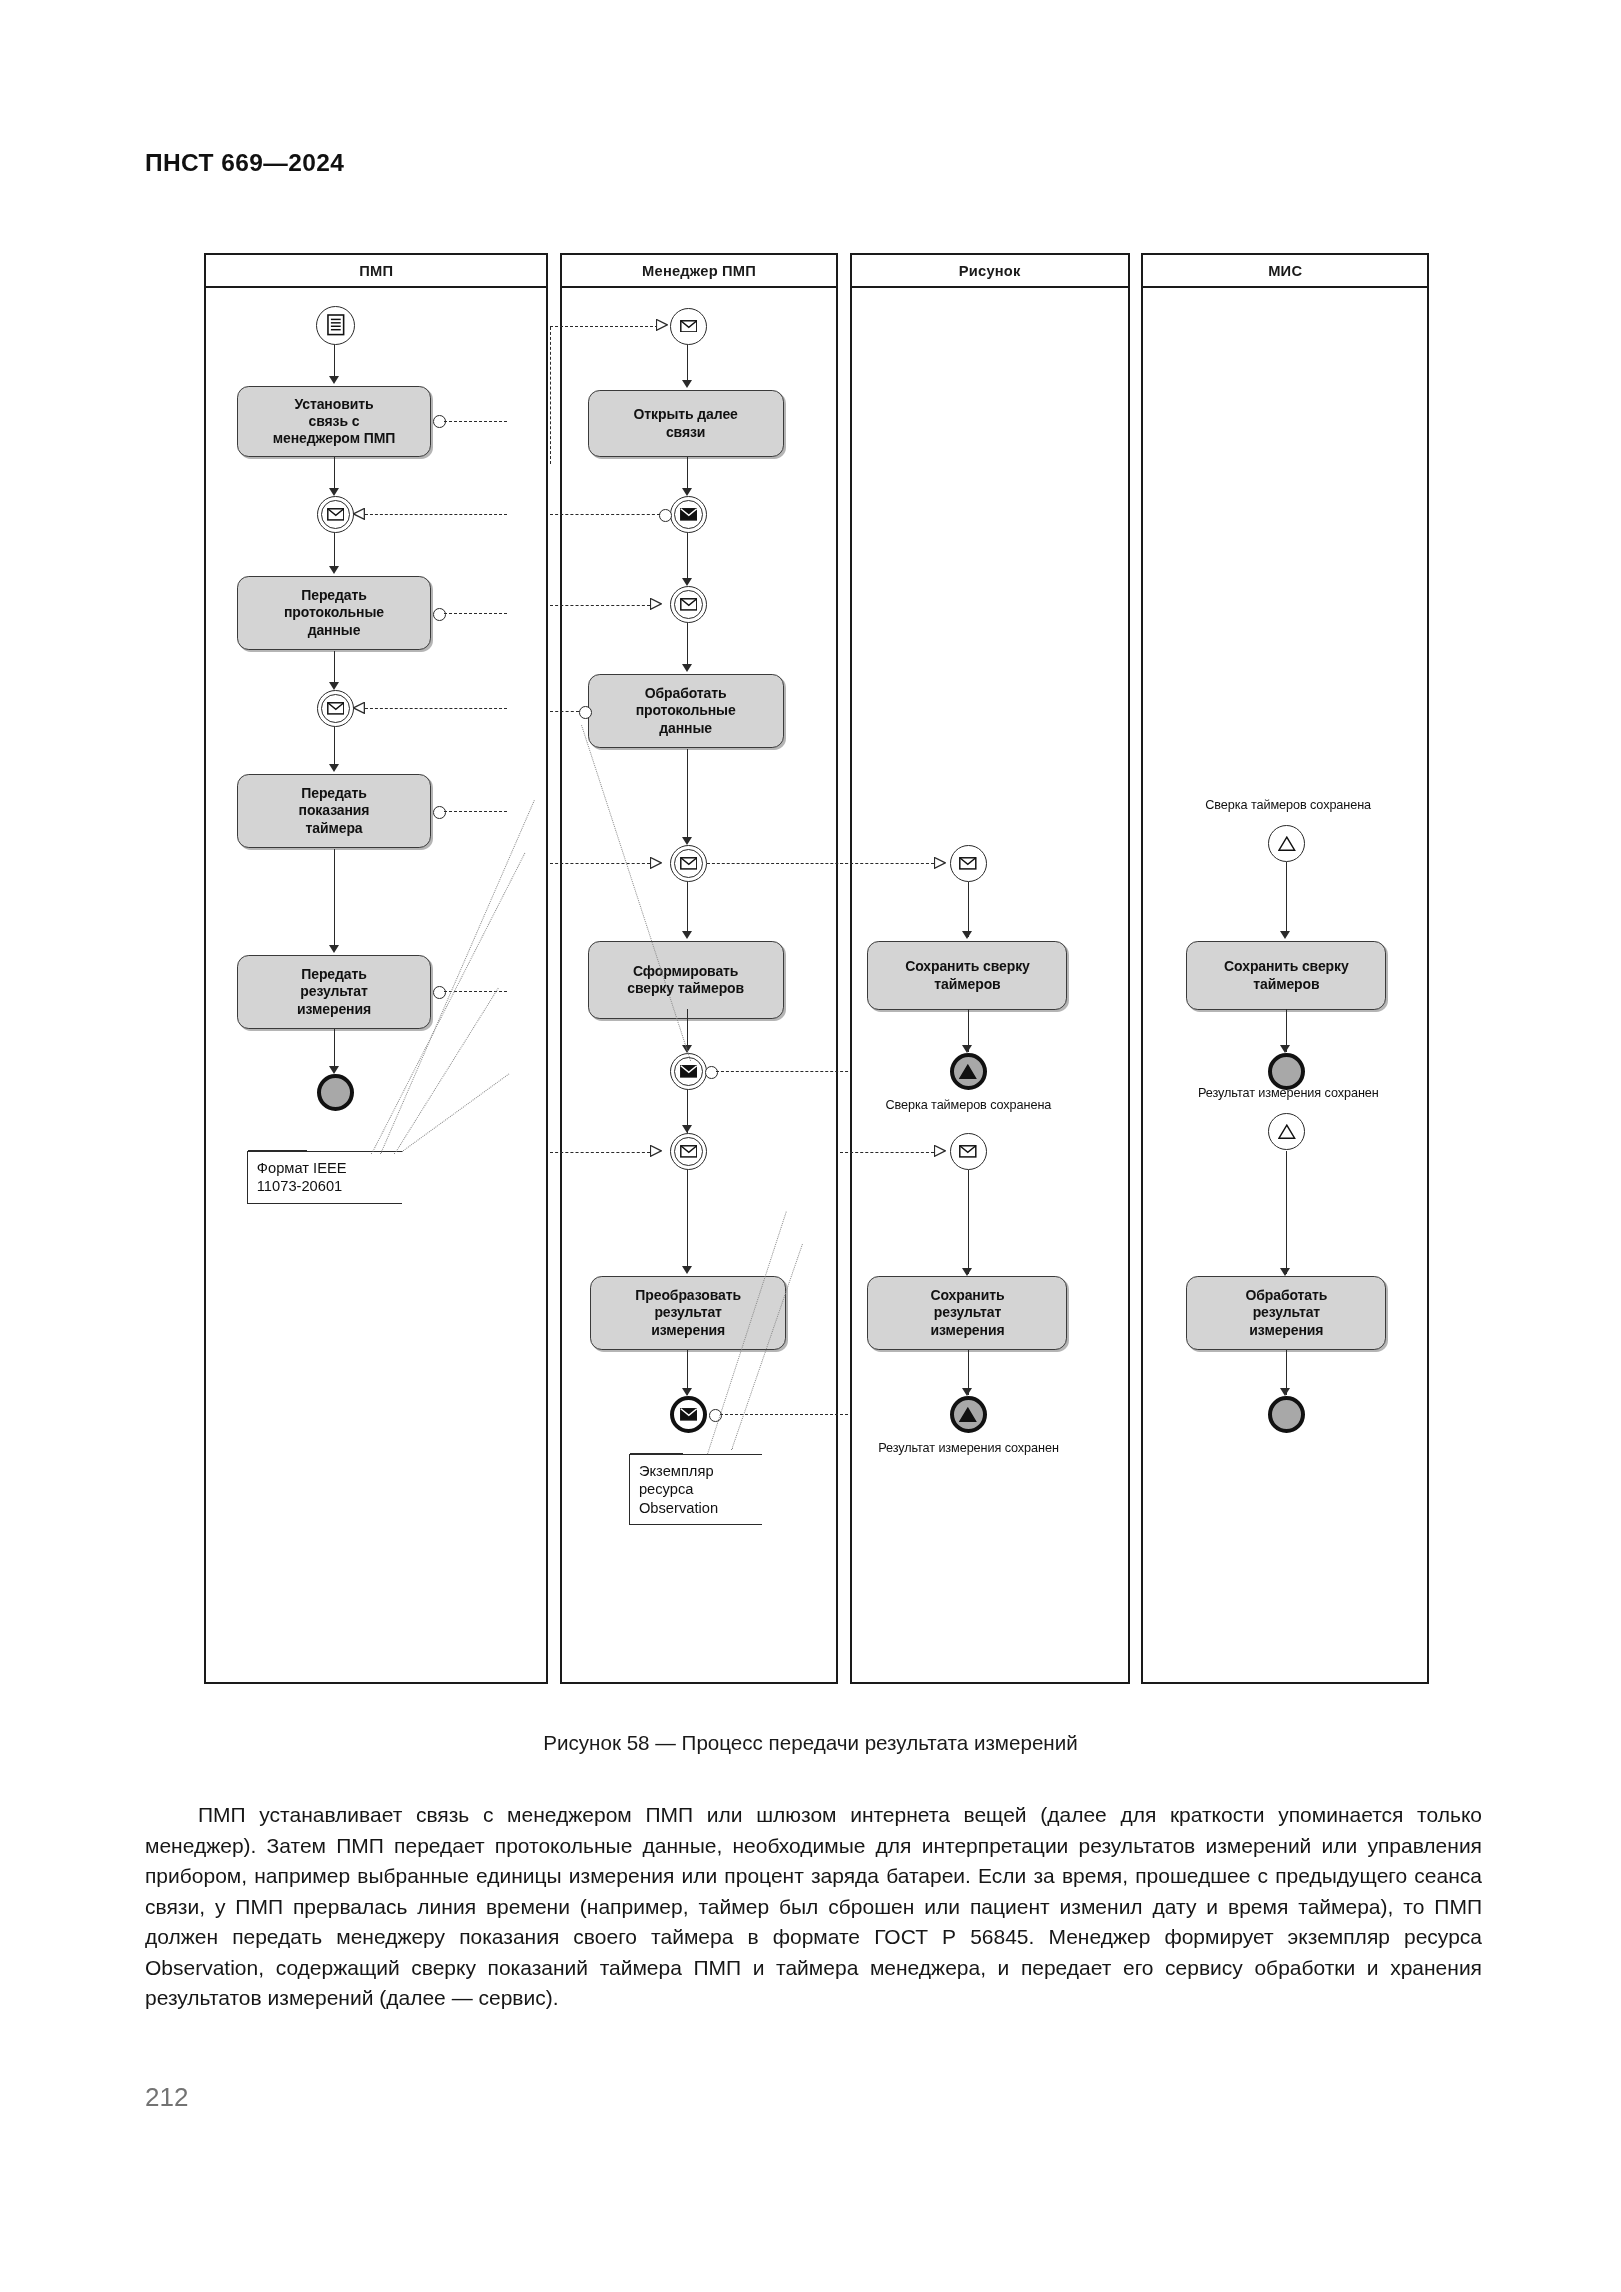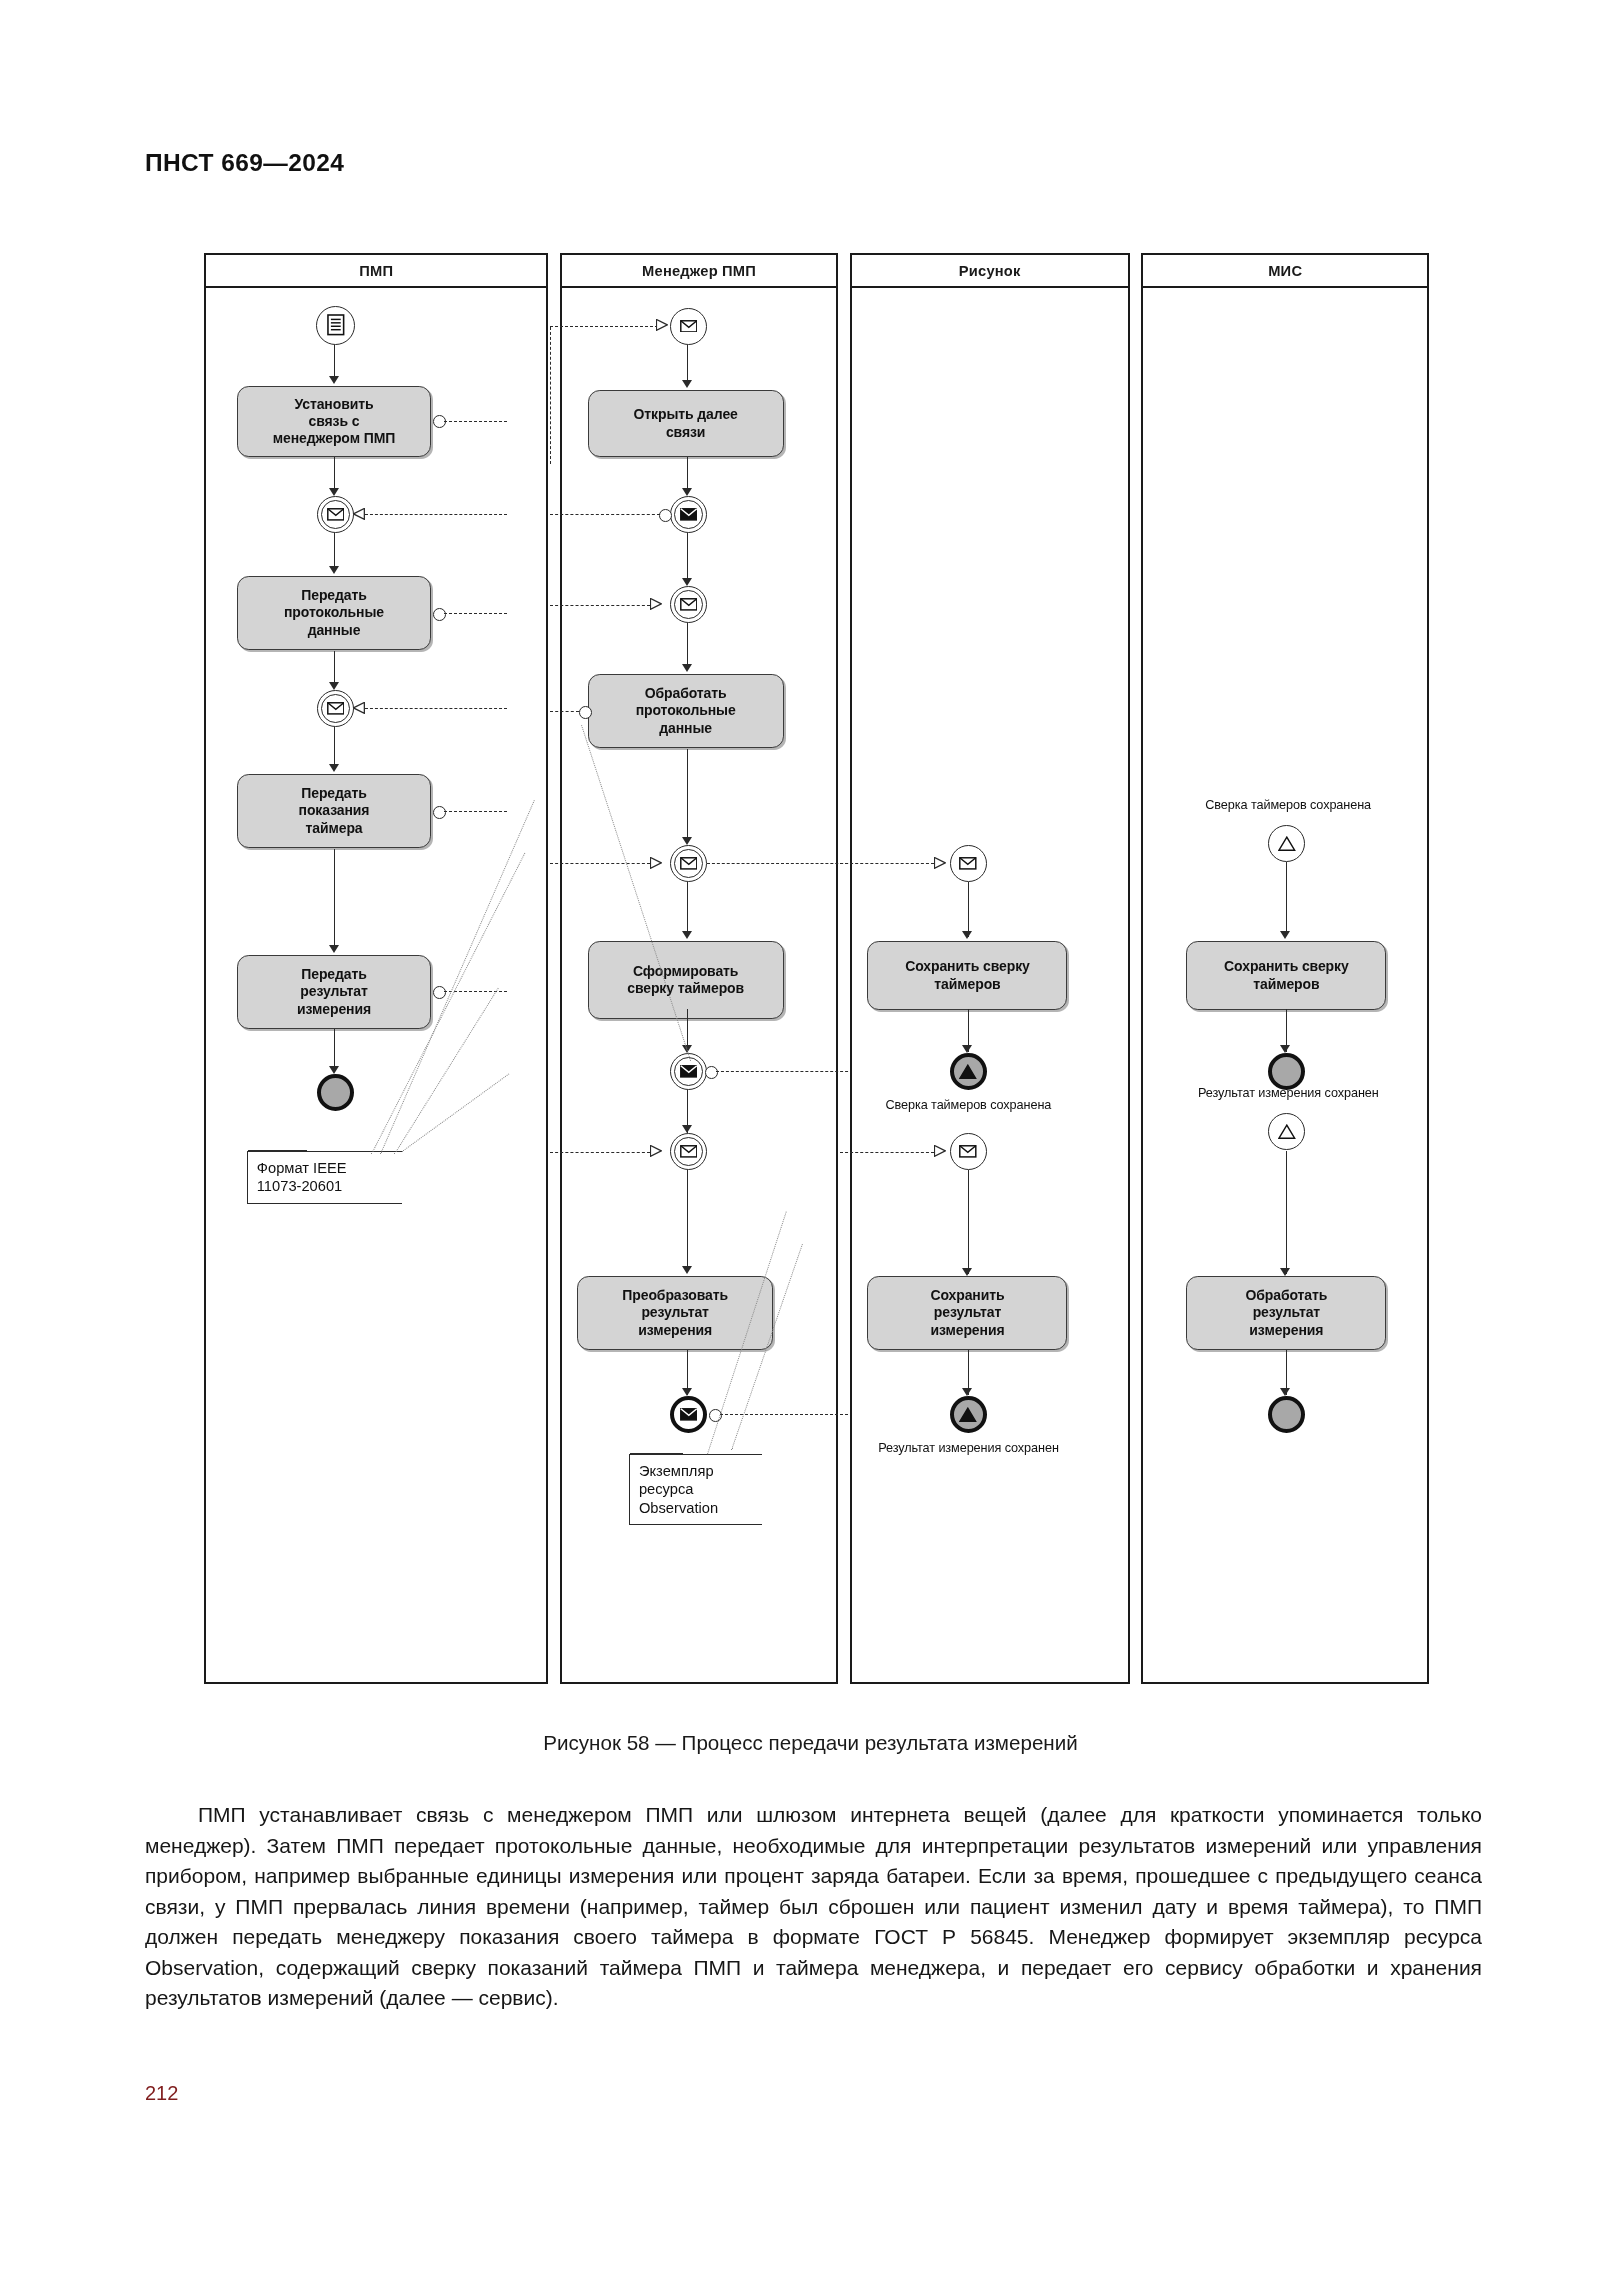--- a/index.html
+++ b/index.html
@@ -228,22 +228,22 @@
     line-height: 1.455;
     text-align: justify;
     text-indent: 53px;
     color: #161616;
     hyphens: manual;
   }
   .page-number {
     position: absolute;
     left: 145px;
     top: 2082px;
-    font-size: 20px;
-    color: #7f1d1d;
+    font-size: 26px;
+    color: #737373;
   }
 </style>
 </head>
 <body>
 
 <div class="page">
 
   <div class="doc-header">ПНСТ 669—2024</div>
 
   <div class="figure">
@@ -437,21 +437,21 @@
             </svg>
           </div>
           <div class="msg-flow" style="left:-11.8px; top:864px; width:100px;"></div>
           <svg class="msg-arrow-outline" style="left:88px; top:857px;" viewBox="0 0 12 13">
             <polygon points="12,6.5 0,0.5 0,12.5" fill="#ffffff" stroke="#2a2a2a" stroke-width="1.4"></polygon>
           </svg>
 
           <div class="vline" style="left:125px; top:882px; height:102px;"></div>
           <div class="arrowhead-down" style="left:120px; top:978px;"></div>
 
-          <div class="task" style="left:15px; top:988px; width:196px; height:74px; white-space:pre-line;">Преобразовать
+          <div class="task" style="left:28px; top:988px; width:196px; height:74px; white-space:pre-line;">Преобразовать
 результат
 измерения</div>
           <div class="vline" style="left:125px; top:1062px; height:45px;"></div>
           <div class="arrowhead-down" style="left:120px; top:1100px;"></div>
 
           <div class="event end throw-msg" style="left:108px; top:1108px; width:37px; height:37px;">
             <svg class="ev-icon" width="17.6" height="12.7" viewBox="0 0 18 13">
               <rect x="0.8" y="0.8" width="16.4" height="11.4" fill="#111" stroke="#111" stroke-width="1.5"></rect>
               <polyline points="0.8,0.8 9,7.4 17.2,0.8" fill="none" stroke="#fff" stroke-width="1.5"></polyline>
             </svg>

